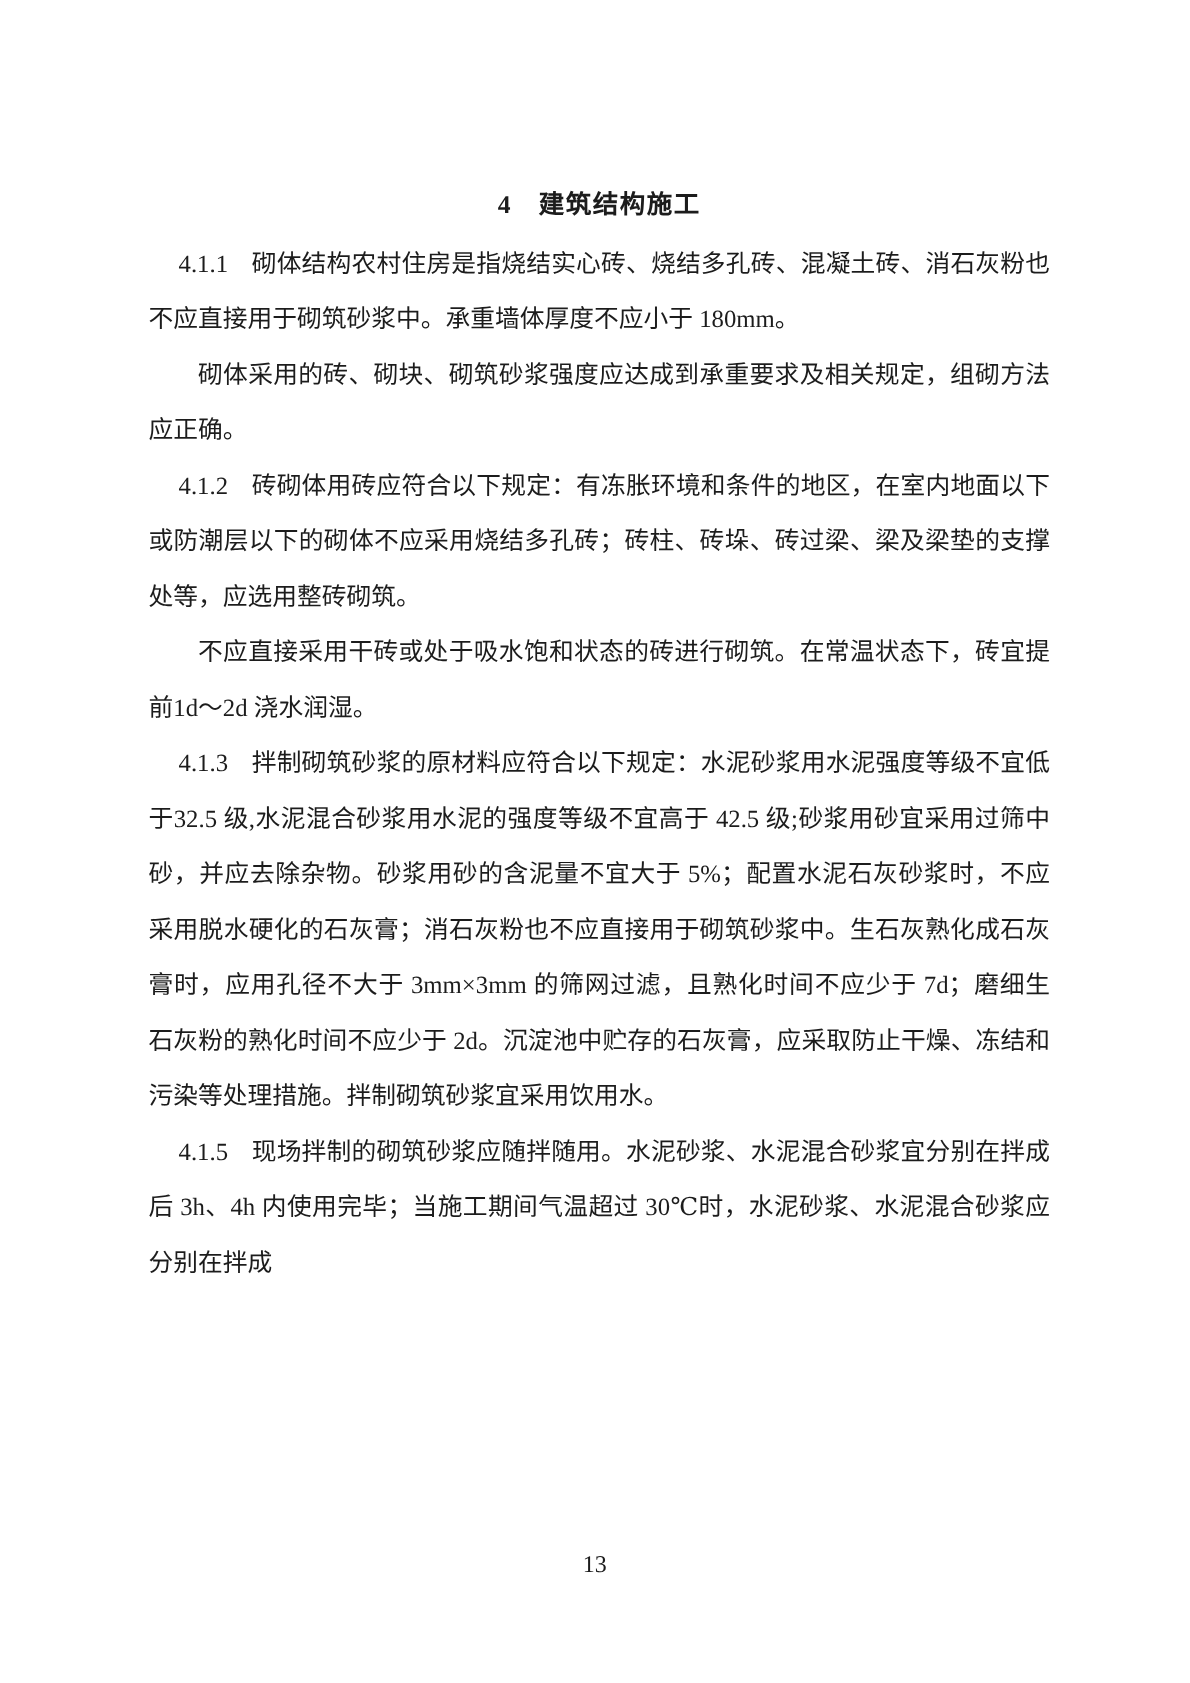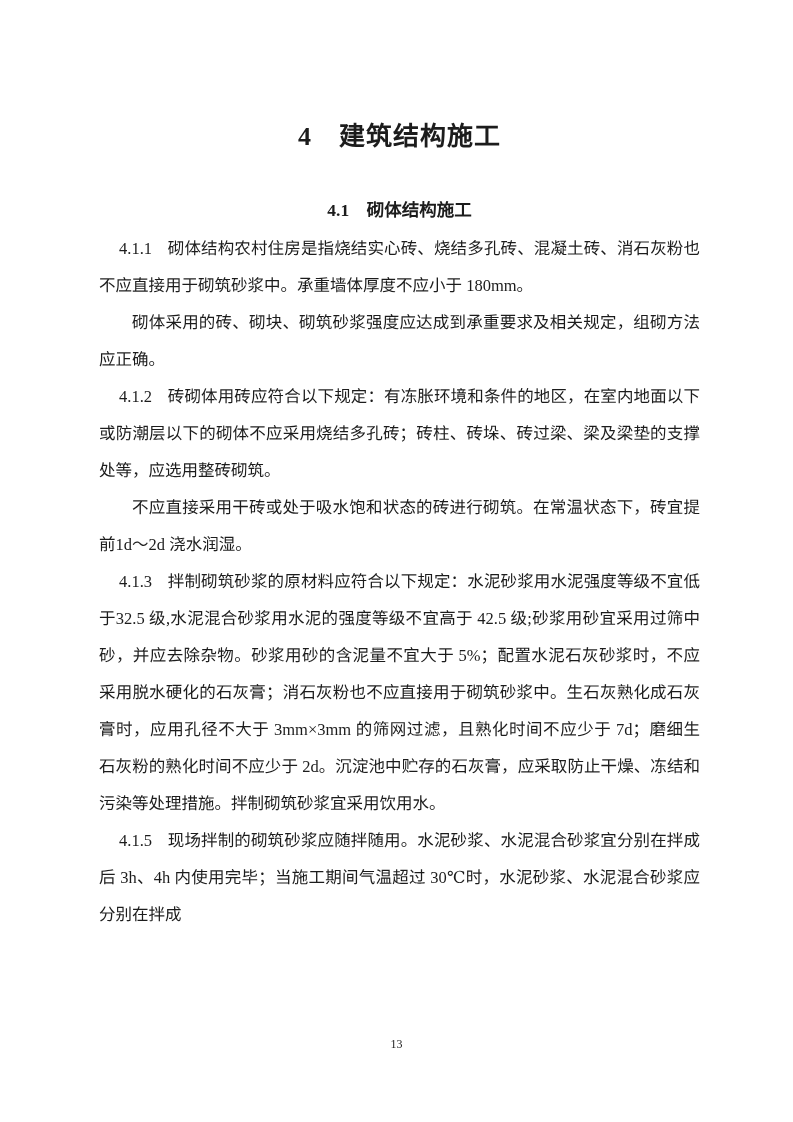--- a/index.html
+++ b/index.html
@@ -14,21 +14,21 @@
     background: #ffffff;
     box-sizing: border-box;
     padding: 122px 93px 0 99px;
     font-family: "Liberation Serif", "DejaVu Serif", serif;
     color: #1c1c1c;
     overflow: hidden;
   }
   .doc-title {
     margin: 0;
     text-align: center;
-    font-size: 26px;
+    font-size: 17px;
     font-weight: bold;
     line-height: 30px;
     letter-spacing: 1px;
   }
   .section-heading {
     margin: 43px 0 0 0;
     text-align: center;
     font-size: 17.5px;
     font-weight: bold;
     line-height: 30px;
@@ -50,33 +50,32 @@
   .para-num {
     margin-right: 0.95em;
     margin-left: 20px;
   }
   .page-number {
     position: absolute;
     top: 1032px;
     left: 0;
     right: 0;
     text-align: center;
-    font-size: 12px;
+    font-size: 16px;
     line-height: 24px;
     color: #1c1c1c;
   }
 </style>
 </head>
 <body>
 
 <div class="page">
 
   <h1 class="doc-title">4　建筑结构施工</h1>
 
-  <h2 class="section-heading">4.1　砌体结构施工</h2>
 
   <div class="content">
 
     <p class="body-para">
       <span class="para-num">4.1.1</span><span>砌体结构农村住房是指烧结实心砖、烧结多孔砖、混凝土砖、消石灰粉也不应直接用于砌筑砂浆中。承重墙体厚度不应小于 180mm。</span>
     </p>
 
     <p class="body-para indent">
       <span>砌体采用的砖、砌块、砌筑砂浆强度应达成到承重要求及相关规定，组砌方法应正确。</span>
     </p>

